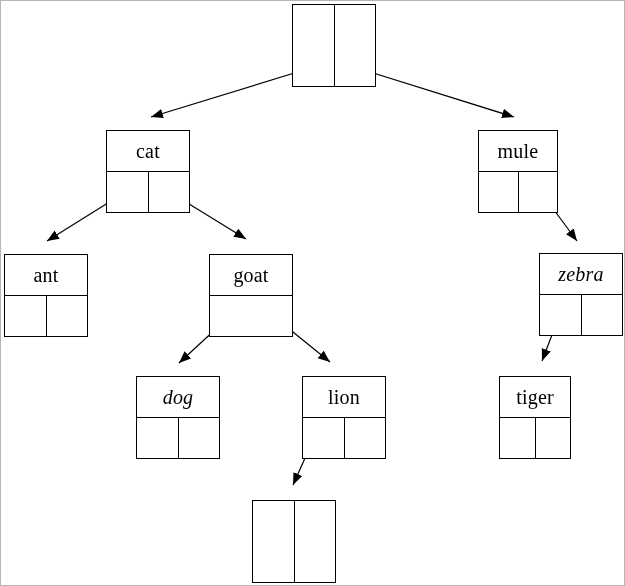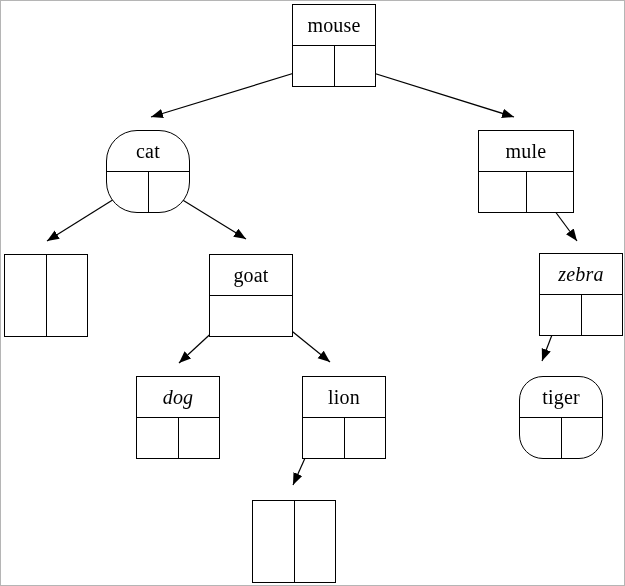--- a/index.html
+++ b/index.html
@@ -60,41 +60,41 @@
       <line x1="126" y1="190" x2="46" y2="240" stroke="#000000" stroke-width="1.2" marker-end="url(#arrowhead)"></line>
       <line x1="167" y1="190" x2="245" y2="238" stroke="#000000" stroke-width="1.2" marker-end="url(#arrowhead)"></line>
       <line x1="539" y1="190" x2="576" y2="240" stroke="#000000" stroke-width="1.2" marker-end="url(#arrowhead)"></line>
       <line x1="230" y1="314" x2="178" y2="362" stroke="#000000" stroke-width="1.2" marker-end="url(#arrowhead)"></line>
       <line x1="271" y1="314" x2="329" y2="361" stroke="#000000" stroke-width="1.2" marker-end="url(#arrowhead)"></line>
       <line x1="559" y1="313" x2="541" y2="360" stroke="#000000" stroke-width="1.2" marker-end="url(#arrowhead)"></line>
       <line x1="313" y1="437" x2="292" y2="484" stroke="#000000" stroke-width="1.2" marker-end="url(#arrowhead)"></line>
     </svg>
   <div id="node-layer">
       <div class="node" style="left: 291px; top: 3px; width: 84px; height: 83px;">
-        <div class="node-label" style="height: 41px;">mouse</div>
         <div class="node-cells">
           <div class="cell cell-left"></div>
           <div class="cell cell-right"></div>
         </div>
       </div>
-      <div class="node" style="left: 105px; top: 129px; width: 84px; height: 83px; border-radius: 31px;">
+      <div class="node" style="left: 105px; top: 129px; width: 84px; height: 83px;">
         <div class="node-label" style="height: 41px;">cat</div>
         <div class="node-cells">
           <div class="cell cell-left"></div>
           <div class="cell cell-right"></div>
         </div>
       </div>
-      <div class="node" style="left: 477px; top: 129px; width: 96px; height: 83px;">
+      <div class="node" style="left: 477px; top: 129px; width: 80px; height: 83px;">
         <div class="node-label" style="height: 41px;">mule</div>
         <div class="node-cells">
           <div class="cell cell-left"></div>
           <div class="cell cell-right"></div>
         </div>
       </div>
       <div class="node" style="left: 3px; top: 253px; width: 84px; height: 83px;">
+        <div class="node-label" style="height: 41px;">ant</div>
         <div class="node-cells">
           <div class="cell cell-left"></div>
           <div class="cell cell-right"></div>
         </div>
       </div>
       <div class="node" style="left: 208px; top: 253px; width: 84px; height: 83px; gap: 40px;">
         <div class="node-label" style="height: 41px;">goat</div>
         <div class="node-cells">
           <div class="cell cell-left"></div>
           <div class="cell cell-right"></div>
@@ -114,21 +114,21 @@
           <div class="cell cell-right"></div>
         </div>
       </div>
       <div class="node" style="left: 301px; top: 375px; width: 84px; height: 83px;">
         <div class="node-label" style="height: 41px;">lion</div>
         <div class="node-cells">
           <div class="cell cell-left"></div>
           <div class="cell cell-right"></div>
         </div>
       </div>
-      <div class="node" style="left: 518px; top: 375px; width: 84px; height: 83px; border-radius: 24px;">
+      <div class="node" style="left: 498px; top: 375px; width: 72px; height: 83px;">
         <div class="node-label" style="height: 41px;">tiger</div>
         <div class="node-cells">
           <div class="cell cell-left"></div>
           <div class="cell cell-right"></div>
         </div>
       </div>
       <div class="node" style="left: 251px; top: 499px; width: 84px; height: 83px;">
         <div class="node-cells">
           <div class="cell cell-left"></div>
           <div class="cell cell-right"></div>

